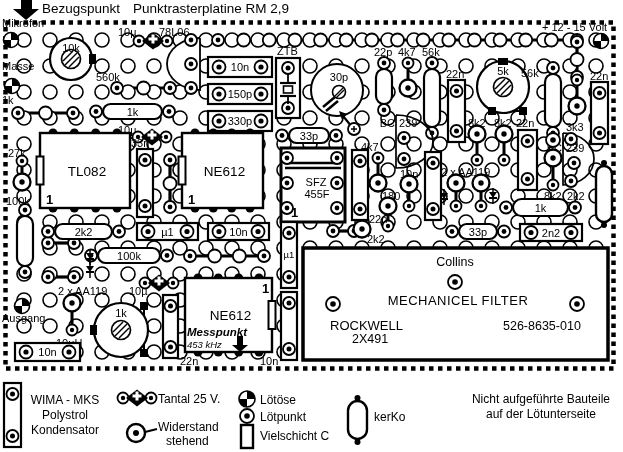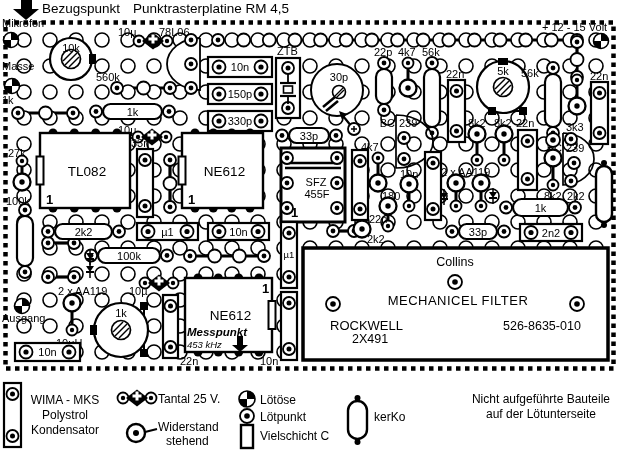--- a/index.html
+++ b/index.html
@@ -16,21 +16,21 @@
 </style>
 </head>
 <body>
 
 <div id="stage">
   <div>
     <div class="arr-stem"></div>
     <div class="arr-head"></div>
   </div>
   <span id="t-left" class="hdr-title">Bezugspunkt</span>
-  <span id="t-right" class="hdr-title">Punktrasterplatine RM 4,5</span>
+  <span id="t-right" class="hdr-title">Punktrasterplatine RM 2,9</span>
   <svg id="board-svg" width="623" height="452" viewBox="0 0 623 452">
       <g>
         <line x1="218" y1="40" x2="577" y2="40" stroke="#000000" stroke-width="3.2"></line>
         <line x1="18" y1="113" x2="73" y2="113" stroke="#000000" stroke-width="3.2"></line>
         <line x1="117" y1="88" x2="170" y2="88" stroke="#000000" stroke-width="3.2"></line>
         <line x1="190" y1="256" x2="264" y2="256" stroke="#000000" stroke-width="3.2"></line>
         <line x1="170" y1="160" x2="170" y2="207" stroke="#000000" stroke-width="3.2"></line>
         <line x1="577" y1="42" x2="577" y2="77" stroke="#000000" stroke-width="3.2"></line>
         <line x1="333" y1="231" x2="354" y2="231" stroke="#000000" stroke-width="3.2"></line>
         <line x1="48" y1="243" x2="74" y2="243" stroke="#000000" stroke-width="3.2"></line>

